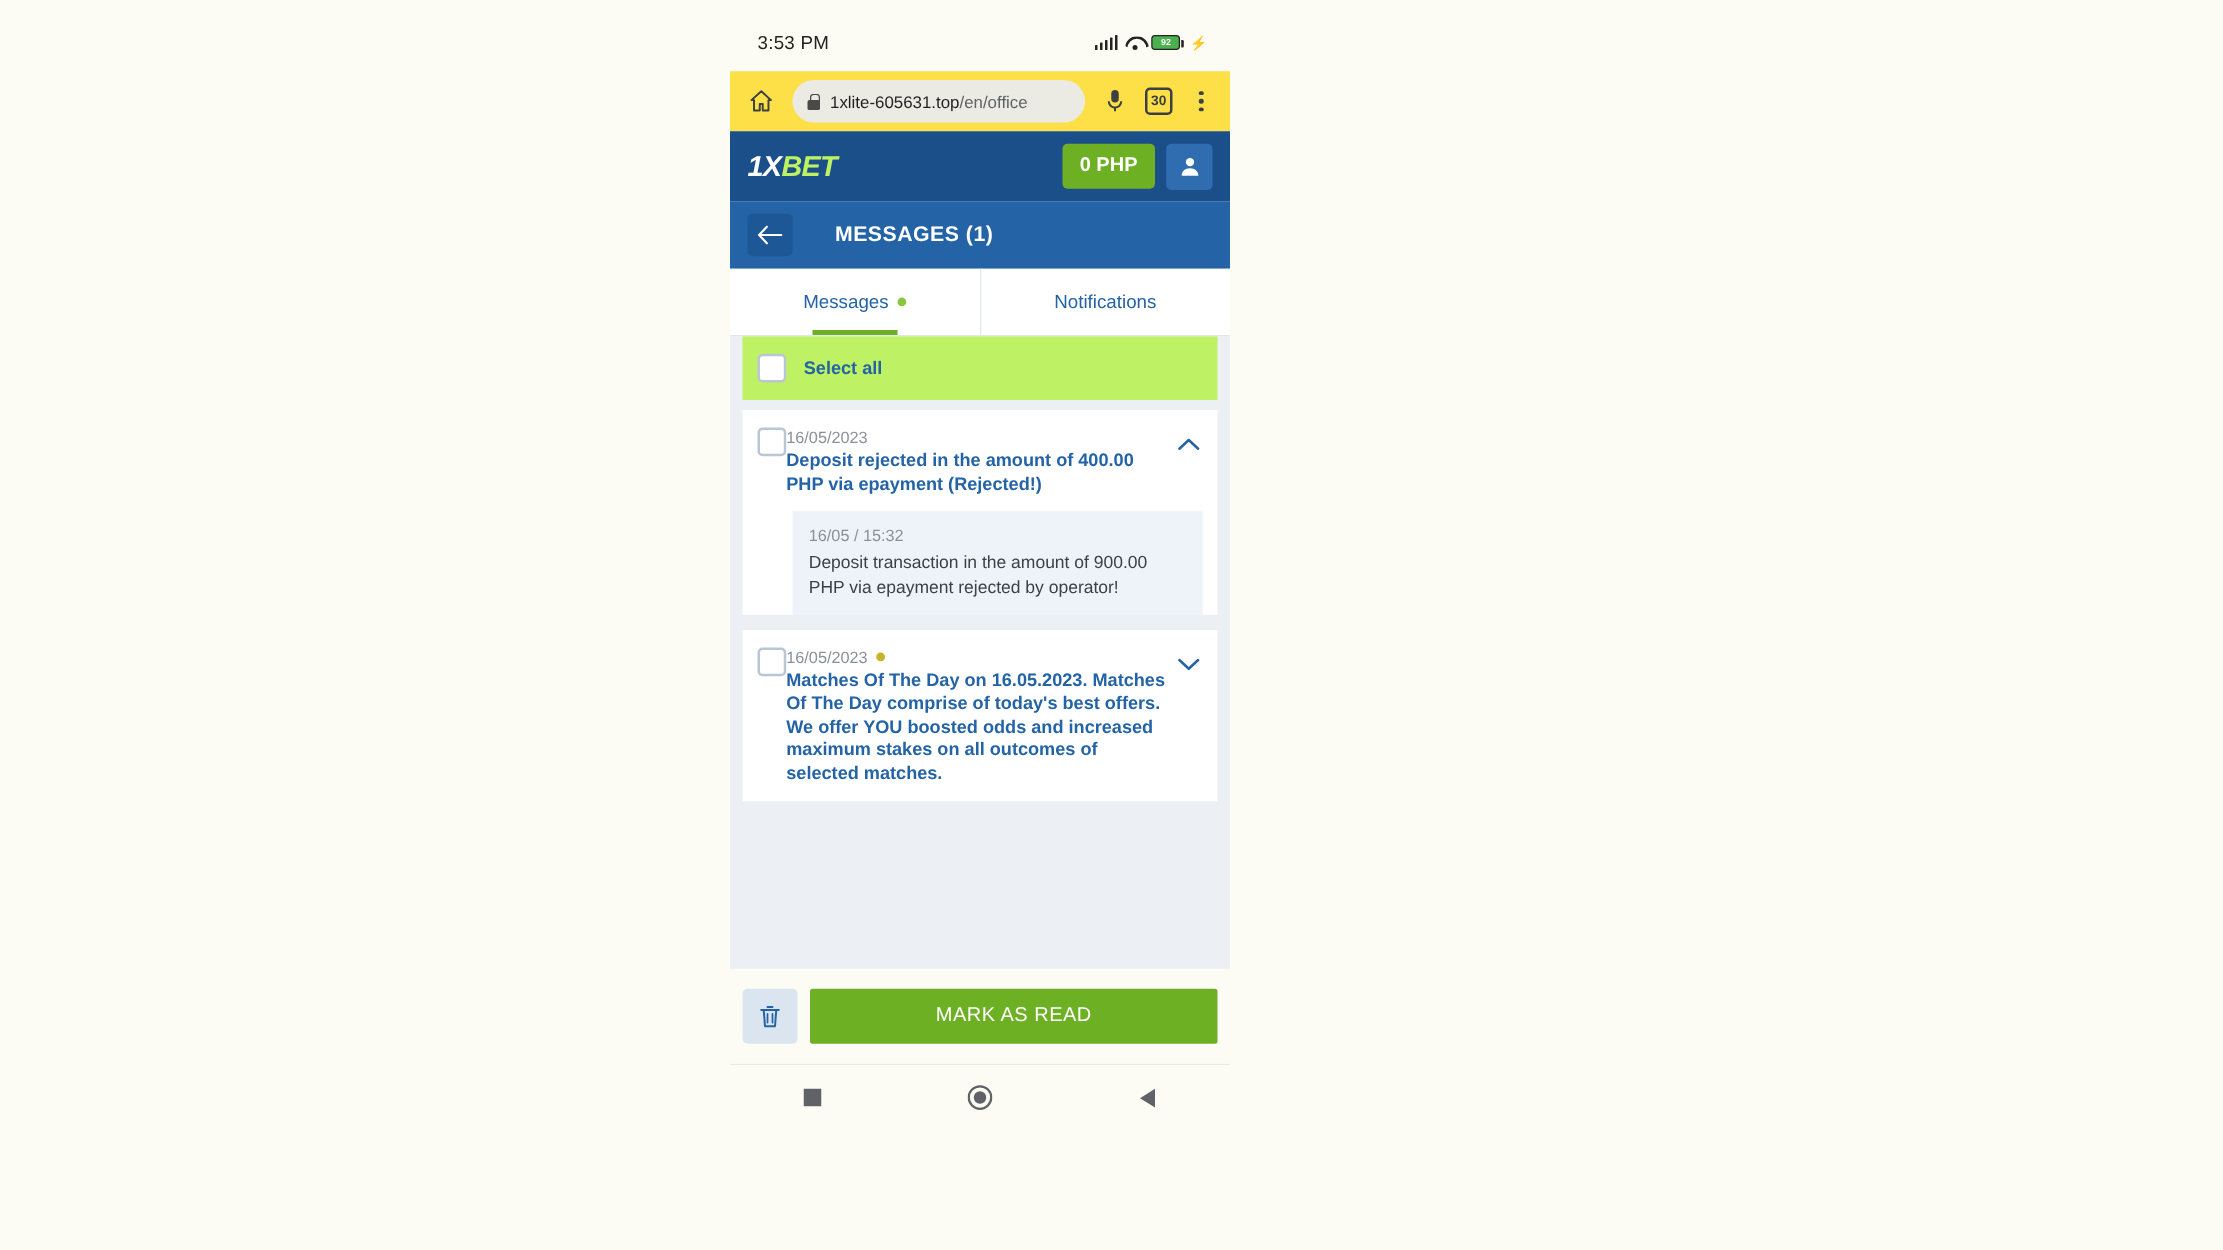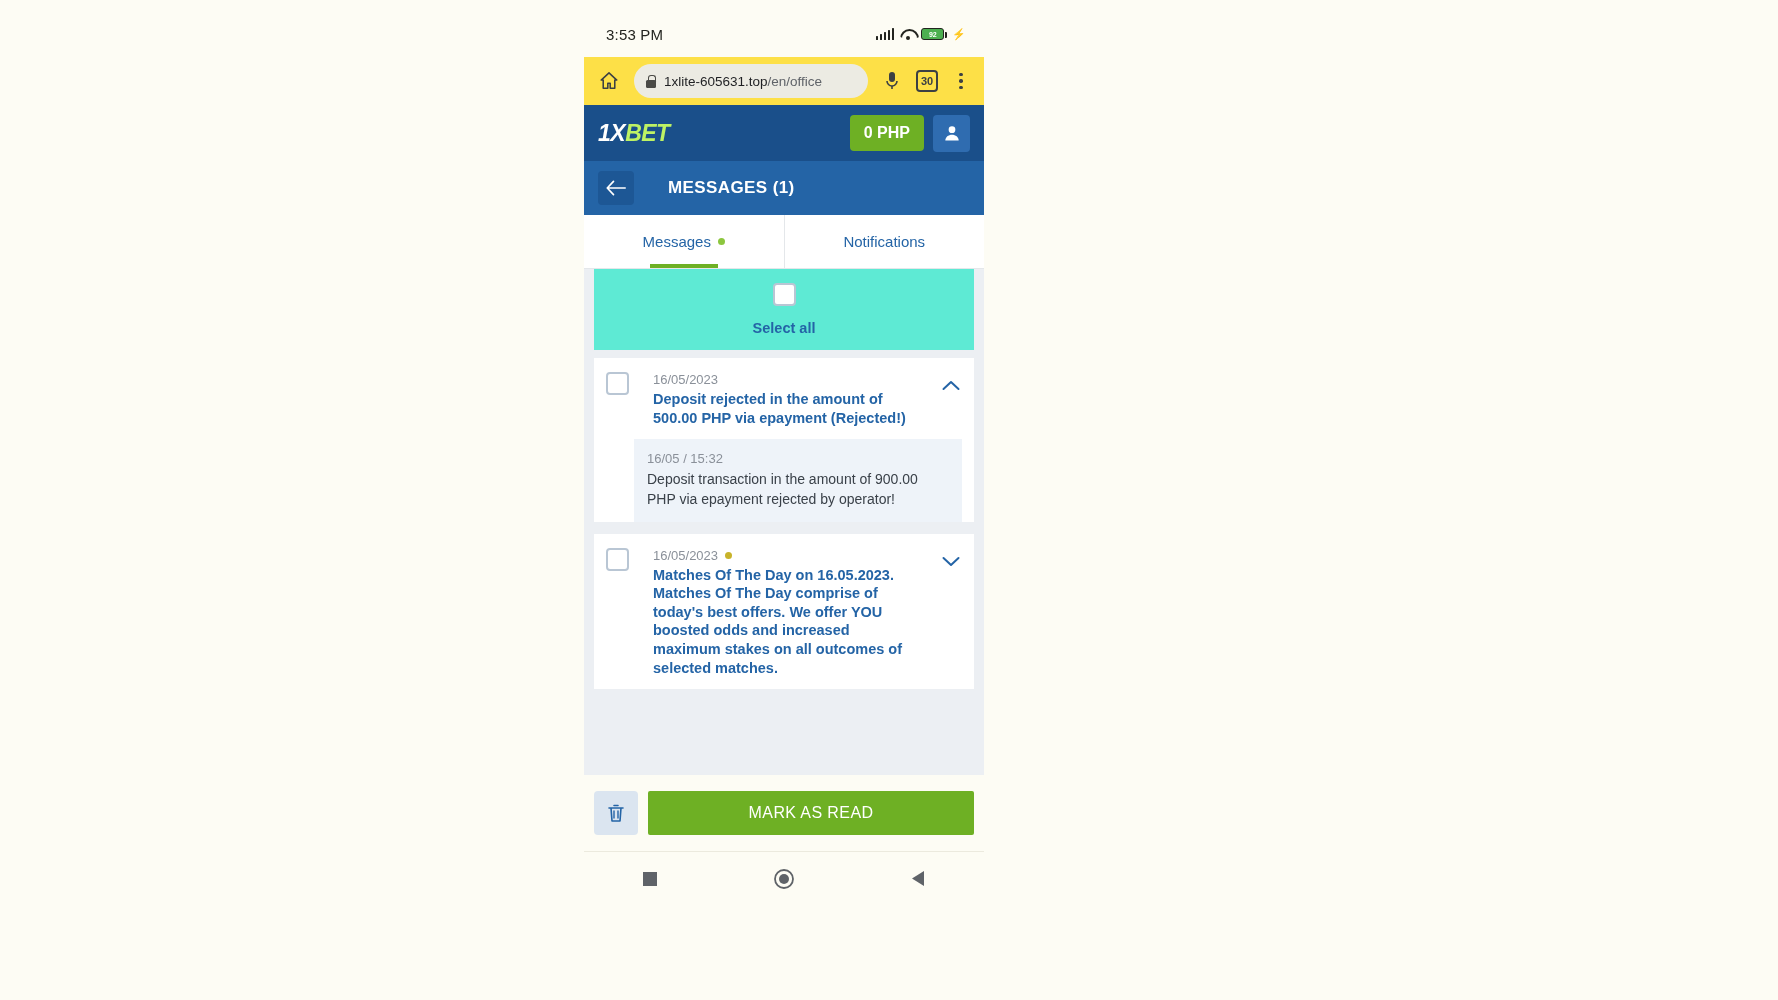--- a/index.html
+++ b/index.html
@@ -125,30 +125,30 @@
   .tab + .tab { border-left:1px solid #e4e7ea; }
   .tab.active::after {
     content:""; position:absolute; left:50%; transform:translateX(-50%);
     bottom:0; width: 68px; height: 4px; background:#6eb024;
   }
   .dot { width:7px; height:7px; border-radius:50%; background:#8cc63e; display:inline-block; }
   .dot.amber { background:#c8b32a; }
 
   .list-wrap { flex:1; overflow:hidden; background:#eceff3; padding: 0 10px; }
   .select-all {
-    background:#5eead4; display:flex; align-items:center; gap:14px;
-    padding: 14px 12px; margin-top: 0; flex-direction: column;
+    background:#bef264; display:flex; align-items:center; gap:14px;
+    padding: 14px 12px; margin-top: 0;
   }
   .select-all .label { color:#2464a6; font-weight:bold; font-size:14.5px; }
   .cb {
     width: 23px; height: 23px; border:2px solid #b9c6d4; border-radius:4px;
     background:#fff; flex:none;
   }
   .msg-card { background:#fff; margin-top: 8px; }
-  .msg-top { display:flex; align-items:flex-start; gap:24px; padding: 14px 12px 12px 12px; }
+  .msg-top { display:flex; align-items:flex-start; gap:0; padding: 14px 12px 12px 12px; }
   .msg-body { flex:1; }
   .msg-date { font-size:13px; color:#8a9099; margin-bottom: 3px; display:flex; align-items:center; gap:7px;}
   .msg-title { font-size:14.5px; font-weight:bold; color:#2464a6; line-height:1.28; }
   .chev { width: 22px; flex:none; display:flex; align-items:center; justify-content:center; padding-top:8px;}
   .msg-detail {
     background:#eef3f9; margin: 0 12px 12px 40px; padding: 12px 13px;
   }
   .detail-time { font-size:13px; color:#8a9099; margin-bottom:4px; }
   .detail-text { font-size:14px; color:#3a4149; line-height:1.42; }
 
@@ -259,21 +259,21 @@
         <span class="label">Select all</span>
       </div>
 
       <div class="msg-card">
         <div class="msg-top">
           <span class="cb"></span>
           <div class="msg-body">
             <div class="msg-date">
                 <span>16/05/2023</span>
               </div>
-            <div class="msg-title">Deposit rejected in the amount of 500.00 PHP via epayment (Rejected!)</div>
+            <div class="msg-title">Deposit rejected in the amount of 400.00 PHP via epayment (Rejected!)</div>
           </div>
           <span class="chev">
             <svg width="18" height="11" viewBox="0 0 18 11">
                 <path d="M1.5 9 9 2l7.5 7" fill="none" stroke="#2464a6" stroke-width="2" stroke-linecap="round" stroke-linejoin="round"></path>
               </svg>
           </span>
         </div>
         <div class="msg-detail">
           <div class="detail-time">16/05 / 15:32</div>
           <div class="detail-text">Deposit transaction in the amount of 900.00 PHP via epayment rejected by operator!</div>

